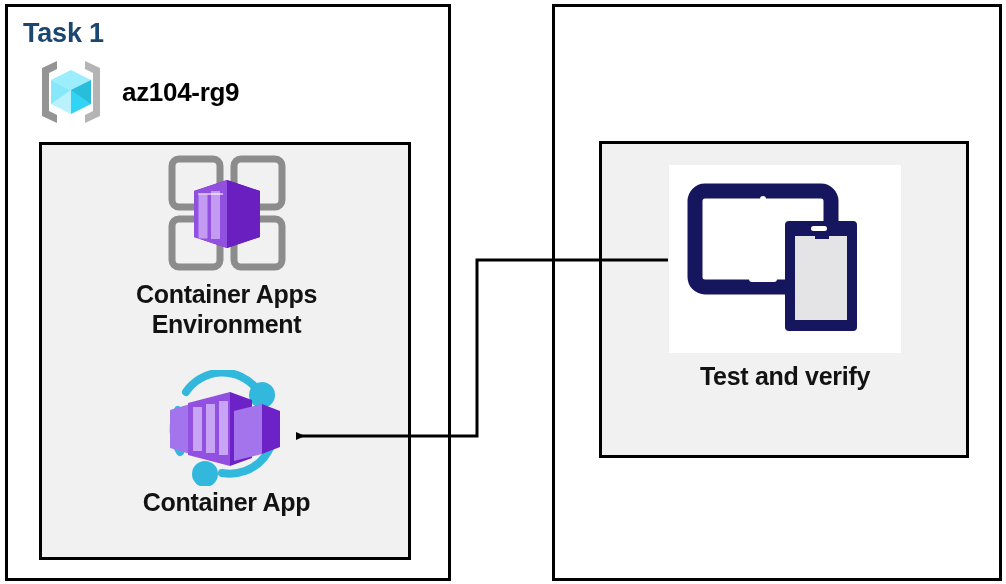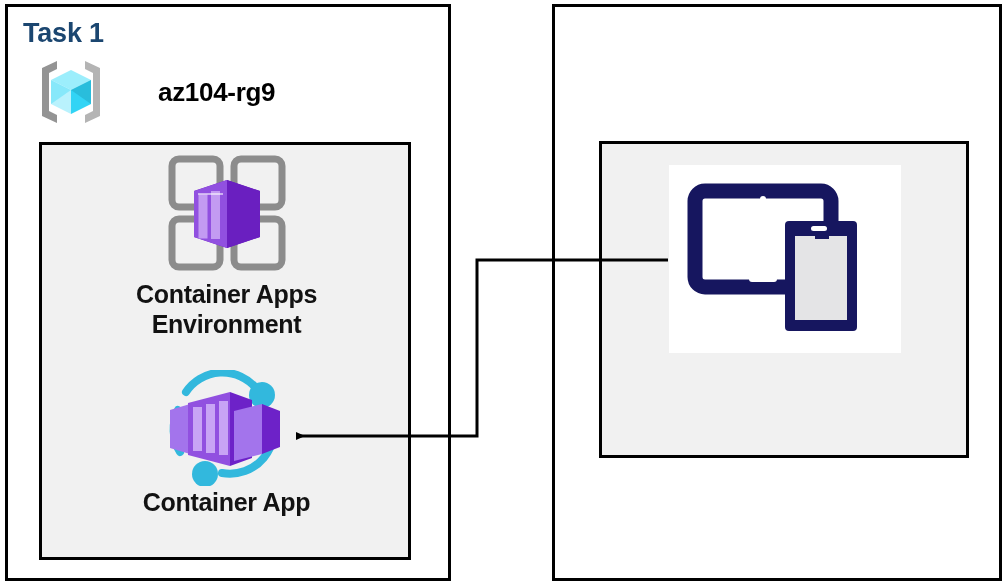--- a/index.html
+++ b/index.html
@@ -48,21 +48,20 @@
     align-items: center;
     gap: 16px;
   }
   #rg-icon { width: 70px; height: 68px; display: block; }
   #rg-label {
     font-size: 26px;
     font-weight: bold;
     color: #000000;
     white-space: nowrap;
     letter-spacing: -0.3px;
-    margin-left: 36px;
   }
 
   
   .inner-box {
     position: absolute;
     background: #f1f1f1;
     border: 3px solid #000000;
     box-sizing: border-box;
   }
   #cae-box   { left: 39px;  top: 142px; width: 372px; height: 418px; }
@@ -203,20 +202,21 @@
           <circle cx="76" cy="20" r="3" fill="#ffffff"></circle>
           <rect x="62" y="97" width="28" height="6" rx="3" ry="3" fill="#ffffff"></rect>
 
           <rect x="98" y="42" width="72" height="110" rx="4" ry="4" fill="#16165f"></rect>
           <rect x="108" y="57" width="52" height="84" fill="#e4e4e6"></rect>
           <rect x="124" y="47" width="16" height="5" rx="2.5" ry="2.5" fill="#ffffff"></rect>
           <rect x="128" y="52" width="14" height="8" fill="#16165f"></rect>
         </svg>
       </span>
     </div>
+    <div class="node-caption">Test and verify</div>
   </div>
 
   <svg id="connector" viewBox="0 0 1006 584">
     <defs>
       <marker id="arrowhead" markerWidth="10" markerHeight="8" refX="9" refY="4" orient="auto" markerUnits="userSpaceOnUse">
         <path d="M9 0 L9 8 L0 4 Z" fill="#000000"></path>
       </marker>
     </defs>
     <path d="M668 260 L477 260 L477 436 L296 436" fill="none" stroke="#000000" stroke-width="3" marker-end="url(#arrowhead)"></path>
   </svg>

